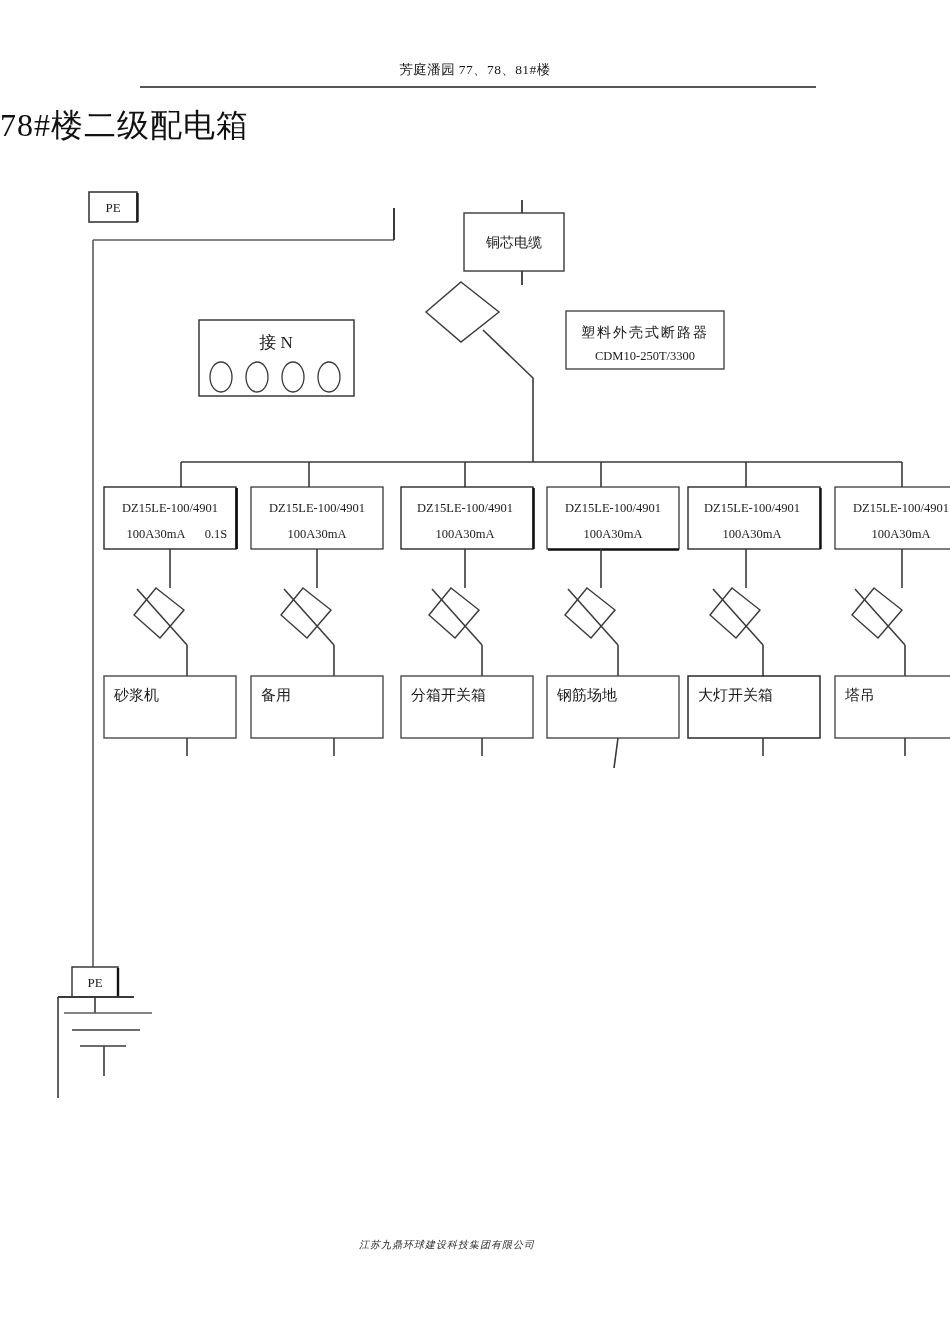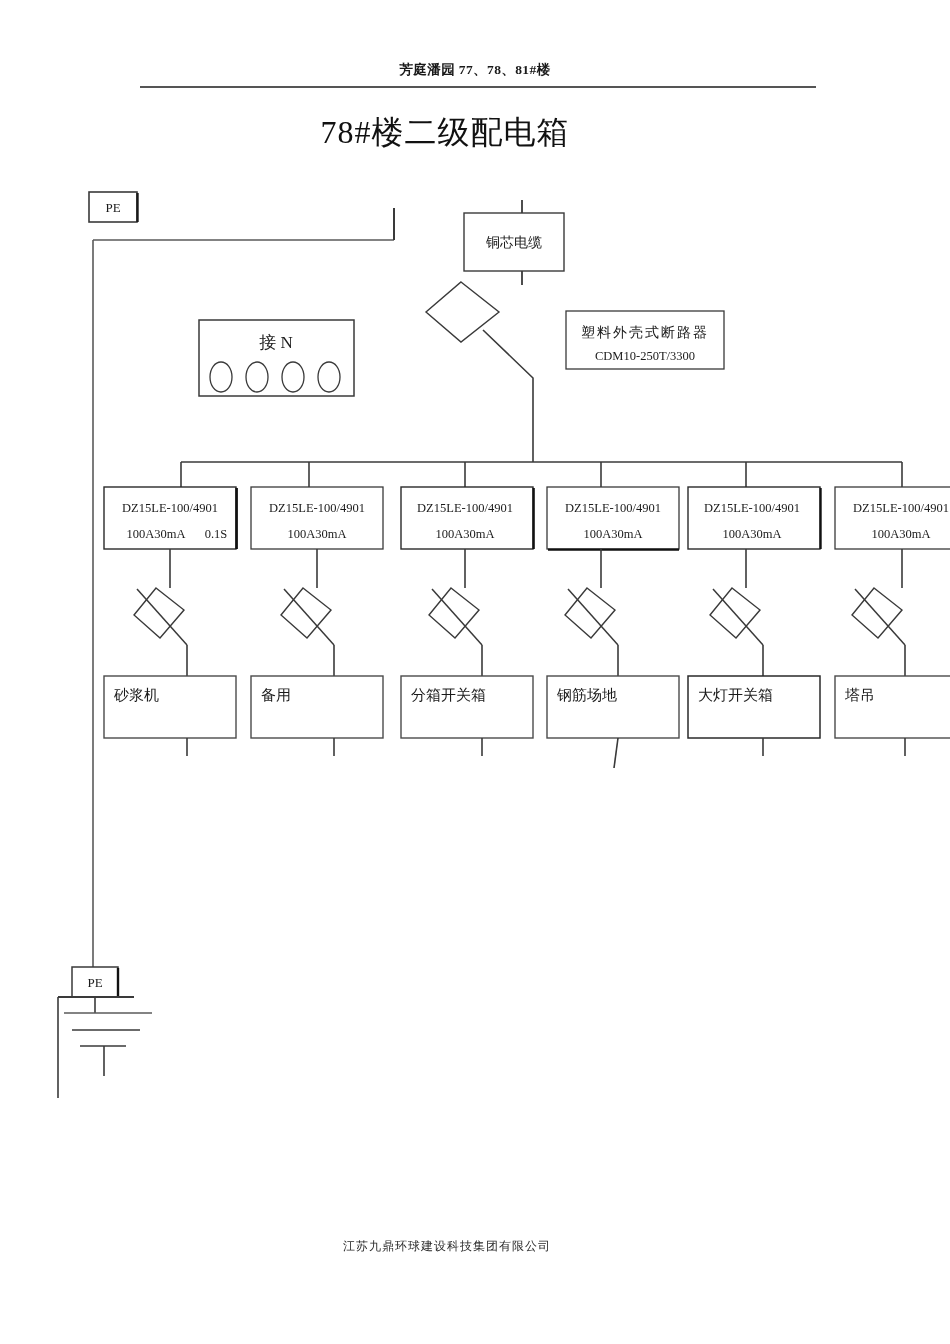--- a/index.html
+++ b/index.html
@@ -23,52 +23,51 @@
     left: 0;
     top: 60px;
     width: 950px;
     text-align: center;
   }
   .doc-header .header-text {
     display: inline-block;
     font-size: 13.5px;
     color: #1a1a1a;
     letter-spacing: 0.4px;
-    font-weight: bold;
+    font-weight: normal;
     font-family: "Liberation Serif", "DejaVu Serif", serif;
   }
   .header-rule {
     position: absolute;
     left: 140px;
     top: 86px;
     width: 676px;
     height: 0;
     border-top: 2px solid #555;
   }
   .doc-title {
     position: absolute;
     left: 0;
     top: 104px;
     width: 890px;
-    text-align: center;
     font-size: 32px;
     color: #111;
     letter-spacing: 1px;
     font-family: "Liberation Serif", "DejaVu Serif", serif;
-    margin-top: 7px;
   }
   .doc-footer {
     position: absolute;
     left: 0;
     top: 1238px;
     width: 894px;
     text-align: center;
-    font-size: 12px;
+    font-size: 10px;
     color: #2a2a2a;
     letter-spacing: 1px;
+    font-style: italic;
   }
   
   .diagram {
     position: absolute;
     left: 0;
     top: 0;
     width: 950px;
     height: 1344px;
     margin-left: 36px;
   }

